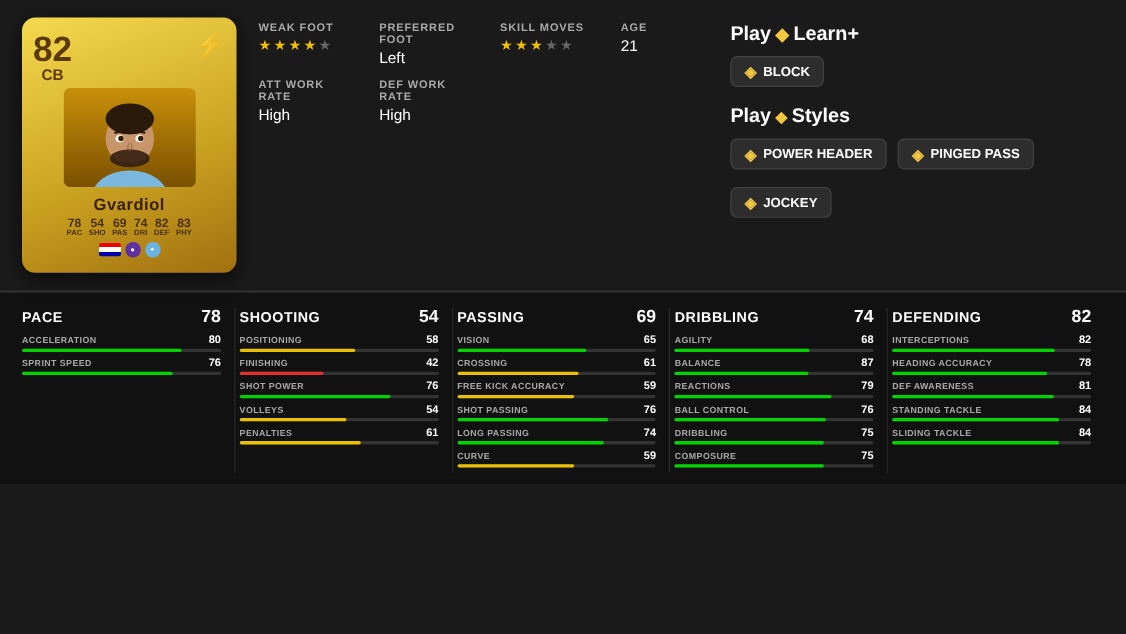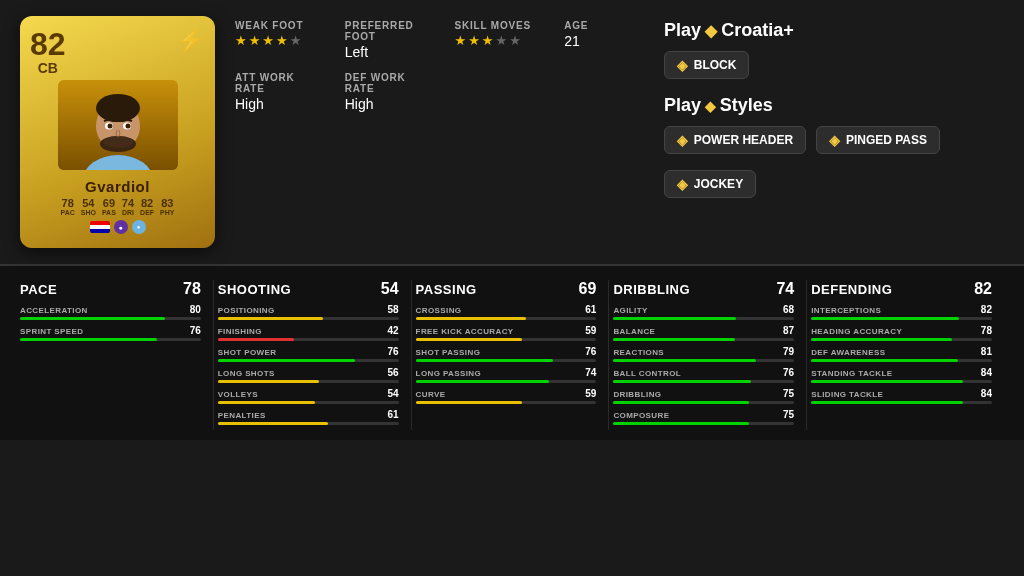--- a/index.html
+++ b/index.html
@@ -423,21 +423,21 @@
           <span class="info-label">DEF WORK RATE</span>
           <span class="info-value">High</span>
         </div>
       </div>
     </div>
 
     <div class="playstyles-panel">
       <div class="ps-section-title">
         <span>Play</span>
         <span class="ps-diamond-plus">◆</span>
-        <span>Croatia+</span>
+        <span>Learn+</span>
       </div>
       <div class="ps-badges-row">
         <div class="ps-badge">
           <span class="ps-badge-diamond">◈</span>
           <span>BLOCK</span>
         </div>
       </div>
 
       <div class="ps-section-title" style="margin-top:6px;">
         <span>Play</span>
@@ -517,29 +517,20 @@
           <div class="stat-row-header">
             <span class="stat-name">SHOT POWER</span>
             <span class="stat-val">76</span>
           </div>
           <div class="stat-bar-bg">
             <div class="stat-bar-fill bar-green" style="width: 76%;"></div>
           </div>
         </div>
         <div class="stat-row">
           <div class="stat-row-header">
-            <span class="stat-name">LONG SHOTS</span>
-            <span class="stat-val">56</span>
-          </div>
-          <div class="stat-bar-bg">
-            <div class="stat-bar-fill bar-yellow" style="width: 56%;"></div>
-          </div>
-        </div>
-        <div class="stat-row">
-          <div class="stat-row-header">
             <span class="stat-name">VOLLEYS</span>
             <span class="stat-val">54</span>
           </div>
           <div class="stat-bar-bg">
             <div class="stat-bar-fill bar-yellow" style="width: 54%;"></div>
           </div>
         </div>
         <div class="stat-row">
           <div class="stat-row-header">
             <span class="stat-name">PENALTIES</span>
@@ -550,20 +541,29 @@
           </div>
         </div>
       </div>
       <div class="stat-category">
         <div class="cat-header">
           <span class="cat-name">PASSING</span>
           <span class="cat-value">69</span>
         </div>
         <div class="stat-row">
           <div class="stat-row-header">
+            <span class="stat-name">VISION</span>
+            <span class="stat-val">65</span>
+          </div>
+          <div class="stat-bar-bg">
+            <div class="stat-bar-fill bar-green" style="width: 65%;"></div>
+          </div>
+        </div>
+        <div class="stat-row">
+          <div class="stat-row-header">
             <span class="stat-name">CROSSING</span>
             <span class="stat-val">61</span>
           </div>
           <div class="stat-bar-bg">
             <div class="stat-bar-fill bar-yellow" style="width: 61%;"></div>
           </div>
         </div>
         <div class="stat-row">
           <div class="stat-row-header">
             <span class="stat-name">FREE KICK ACCURACY</span>

